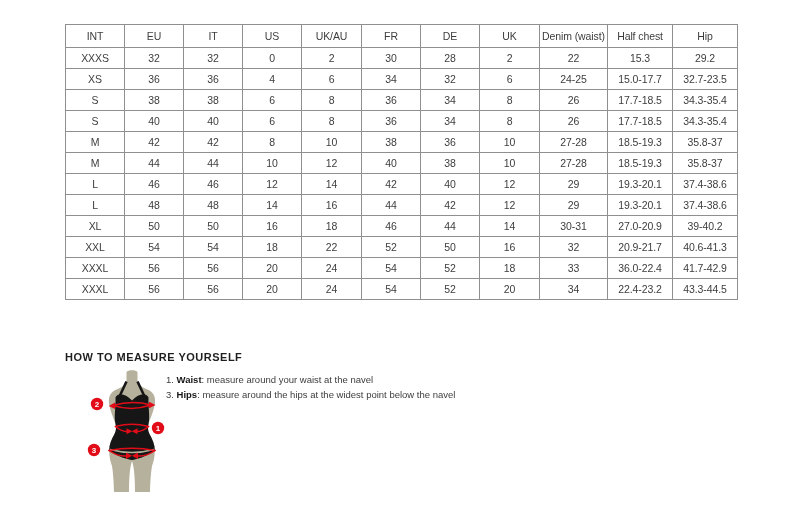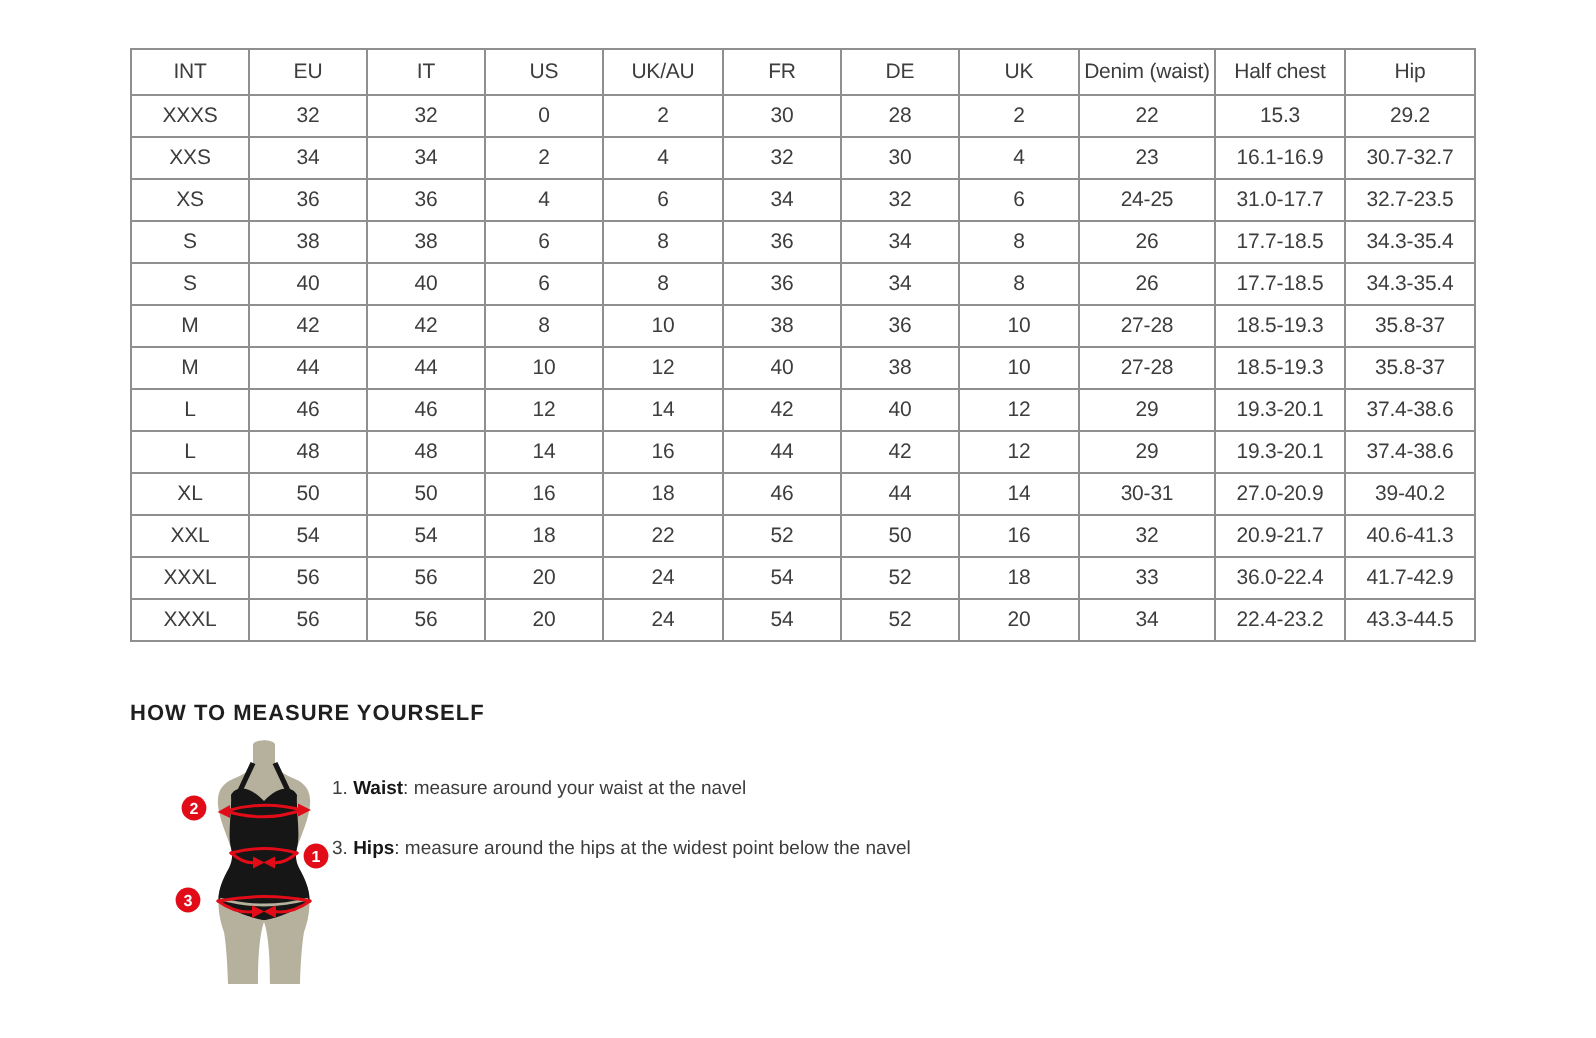--- a/index.html
+++ b/index.html
@@ -20,21 +20,21 @@
   .size-table td { height: 21px; }
 
   
   .measure { position: absolute; left: 65px; top: 352px; width: 600px; height: 160px; }
   .measure-title {
     font-size: 11px; font-weight: bold; color: #1f1f1f;
     letter-spacing: 0.5px; line-height: 11px;
   }
   .figure-wrap { position: absolute; left: 17px; top: 17px; width: 100px; height: 124px; }
   .steps { position: absolute; left: 101px; top: 20px; list-style: none; }
-  .steps li { font-size: 9.5px; line-height: 15px; color: #3d3d3d; white-space: nowrap; margin-top: 15px; }
+  .steps li { font-size: 9.5px; line-height: 15px; color: #3d3d3d; white-space: nowrap; }
   .steps li .step-label { font-weight: bold; color: #161616; }
 </style>
 </head>
 <body>
 
 <table class="size-table">
   <colgroup>
     <col style="width:59px">
       <col style="width:59px">
       <col style="width:59px">
@@ -70,43 +70,30 @@
         <td>0</td>
         <td>2</td>
         <td>30</td>
         <td>28</td>
         <td>2</td>
         <td>22</td>
         <td>15.3</td>
         <td>29.2</td>
       </tr>
       <tr>
-        <td>XXS</td>
-        <td>34</td>
-        <td>34</td>
-        <td>2</td>
-        <td>4</td>
-        <td>32</td>
-        <td>30</td>
-        <td>4</td>
-        <td>23</td>
-        <td>16.1-16.9</td>
-        <td>30.7-32.7</td>
-      </tr>
-      <tr>
         <td>XS</td>
         <td>36</td>
         <td>36</td>
         <td>4</td>
         <td>6</td>
         <td>34</td>
         <td>32</td>
         <td>6</td>
         <td>24-25</td>
-        <td>31.0-17.7</td>
+        <td>15.0-17.7</td>
         <td>32.7-23.5</td>
       </tr>
       <tr>
         <td>S</td>
         <td>38</td>
         <td>38</td>
         <td>6</td>
         <td>8</td>
         <td>36</td>
         <td>34</td>

